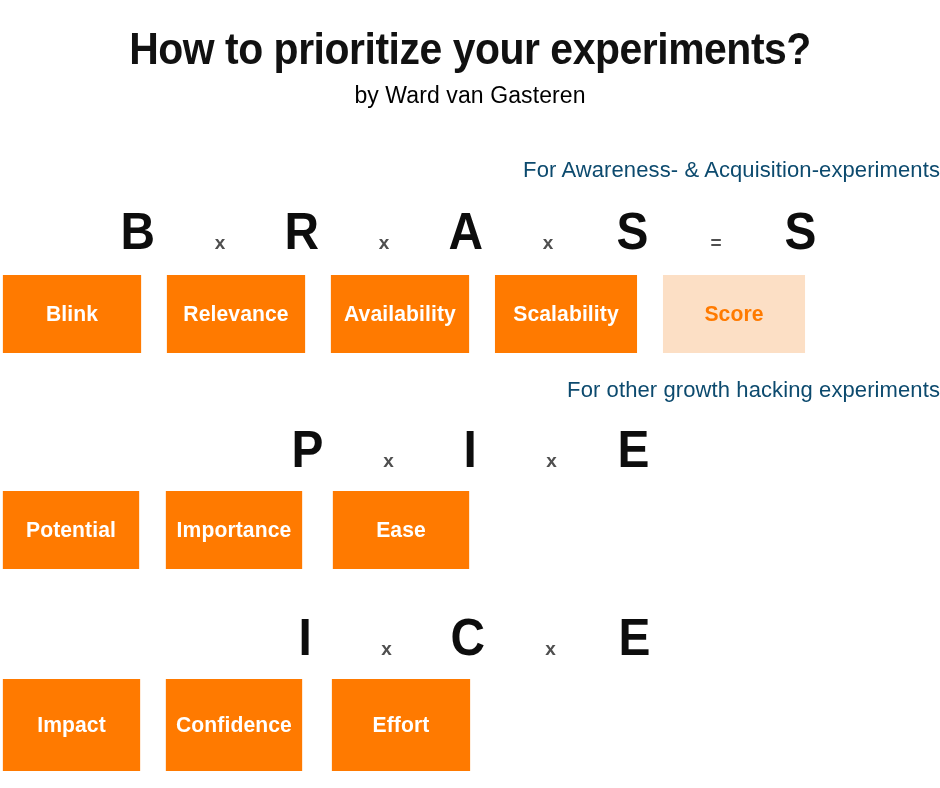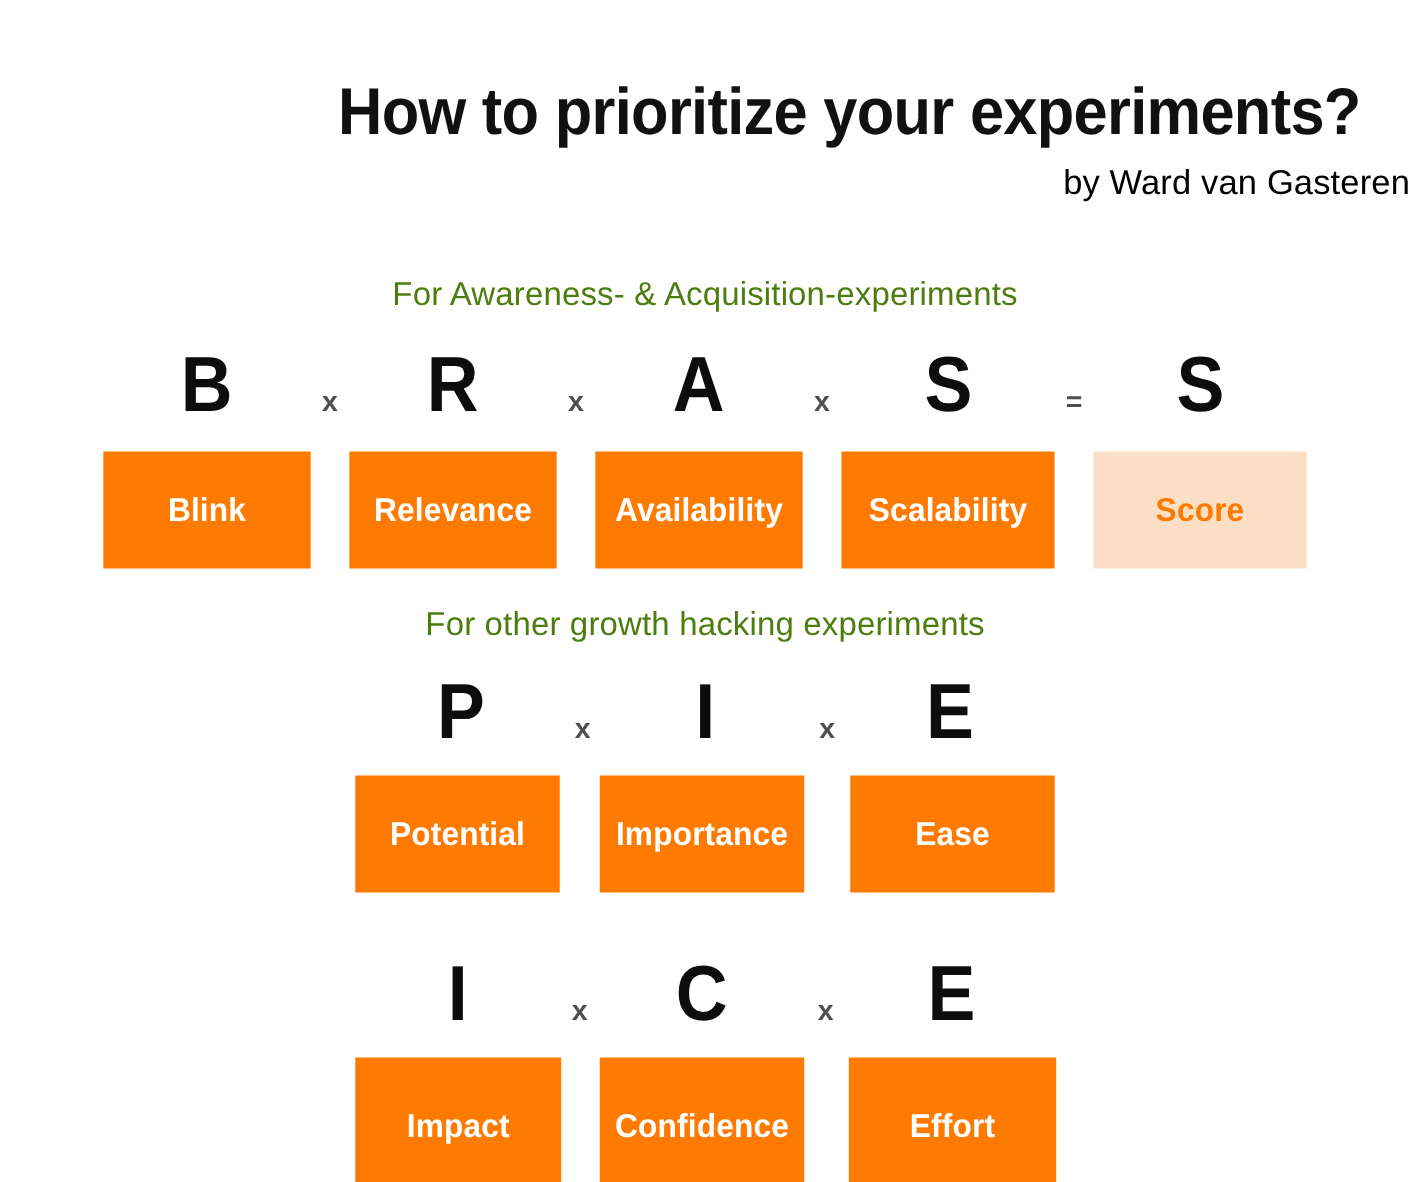--- a/index.html
+++ b/index.html
@@ -19,22 +19,22 @@
   .infographic {
     position: relative;
     width: 940px;
     height: 788px;
     background: #ffffff;
     box-sizing: border-box;
   }
 
   
   .header {
-    text-align: right;
-    padding-top: 52px;
+    text-align: center;
+    padding-top: 26px;
   }
   .main-title {
     font-family: "Liberation Sans", sans-serif;
     font-size: 44px;
     font-weight: bold;
     color: #111111;
     letter-spacing: -0.5px;
     line-height: 1.05;
     margin: 0;
     transform: scaleX(0.93);
@@ -46,25 +46,25 @@
     color: #000000;
     margin: 10px 0 0 0;
     letter-spacing: 0.1px;
   }
 
   
   .section {
     width: 100%;
   }
   .section-caption {
-    text-align: center;
+    text-align: right;
     font-family: "Liberation Sans", sans-serif;
     font-size: 22px;
     font-weight: 400;
-    color: #4d7c0f;
+    color: #0c4a6e;
     letter-spacing: 0.1px;
   }
 
   .formula-row {
     display: flex;
     align-items: flex-end;
     justify-content: center;
   }
   .formula-cell {
     display: flex;
@@ -85,21 +85,21 @@
     font-size: 19px;
     font-weight: bold;
     color: #4f4f4f;
     line-height: 1;
     text-align: center;
     padding-bottom: 5px;
   }
 
   .boxes-row {
     display: flex;
-    justify-content: center;
+    justify-content: flex-start;
     align-items: stretch;
   }
   .term-box {
     background: #FF7A00;
     color: #ffffff;
     display: flex;
     align-items: center;
     justify-content: center;
     font-family: "Liberation Sans", sans-serif;
     font-size: 22px;

